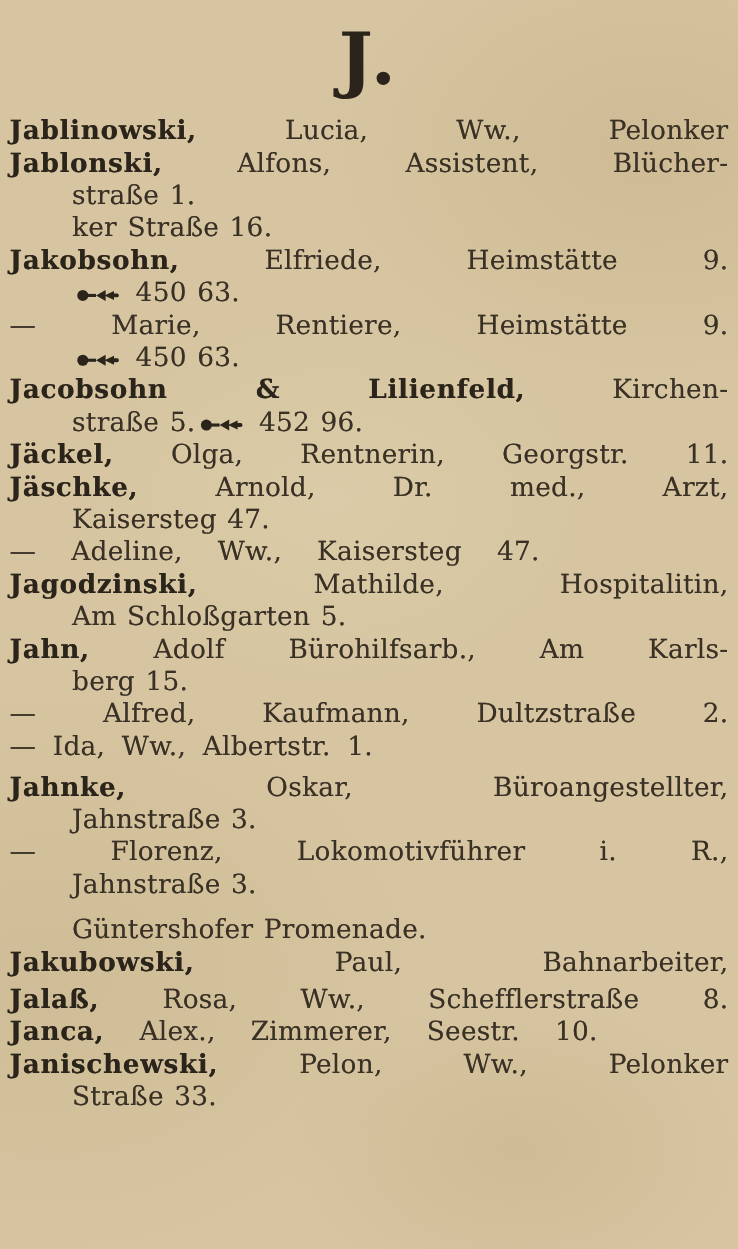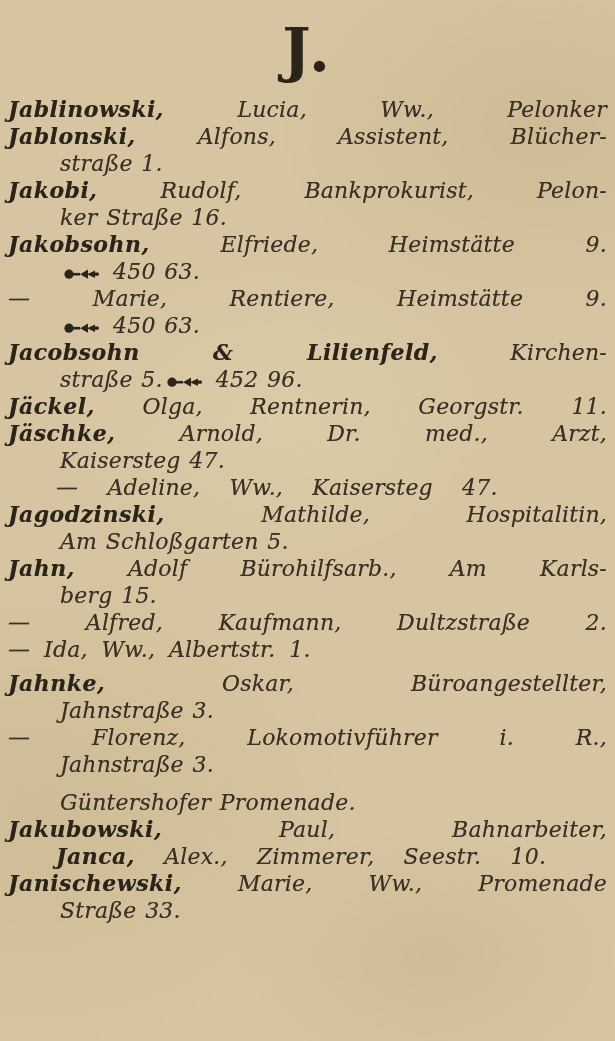--- a/index.html
+++ b/index.html
@@ -40,25 +40,24 @@
   .entry.gap-sm { margin-top: 7px; }
   .entry.gap-md { margin-top: 11px; }
   .line {
     display: block;
     font-size: 22px;
     line-height: 27px;
     letter-spacing: 0.2px;
     word-spacing: 1.5px;
     white-space: normal;
     text-shadow: 0 0 0.5px rgba(58,49,38,0.55);
-    font-style: italic;
   }
   .line.indent { padding-left: 52px; }
   .line.justify { text-align: justify; text-align-last: justify; }
-  .line.spread-lg { word-spacing: 1.0em; margin-left: 48px; }
+  .line.spread-lg { word-spacing: 1.0em; }
   .line.spread-sm { word-spacing: 0.3em; }
   .surname {
     font-weight: 700;
     letter-spacing: 0.5px;
     color: var(--ink-bold);
   }
   .phone-icon {
     display: inline-block;
     margin: 0 13px 0 4px;
     vertical-align: baseline;
@@ -78,21 +77,20 @@
   <div class="letter-heading">J.</div>
   <div class="directory-list">
       <div class="entry">
         <div class="line justify"><span class="surname">Jablinowski,</span><span class="text"> Lucia, Ww., Pelonker</span></div>
       </div>
       <div class="entry">
         <div class="line justify"><span class="surname">Jablonski,</span><span class="text"> Alfons, Assistent, Blücher-</span></div>
         <div class="line indent"><span class="text">straße 1.</span></div>
       </div>
       <div class="entry">
-        <div class="line justify"><span class="surname">Jakobi,</span><span class="text"> Rudolf, Bankprokurist, Pelon-</span></div>
         <div class="line indent"><span class="text">ker Straße 16.</span></div>
       </div>
       <div class="entry">
         <div class="line justify"><span class="surname">Jakobsohn,</span><span class="text"> Elfriede, Heimstätte 9.</span></div>
         <div class="line indent"><span class="phone-icon"><svg viewBox="0 0 36 12" xmlns="http://www.w3.org/2000/svg">
               <circle cx="5" cy="6.2" r="4.6"></circle>
               <rect x="9" y="4.9" width="7" height="2.6"></rect>
               <polygon points="16,6.2 24,1.6 24,10.8"></polygon>
               <polygon points="23,6.2 31,2.4 31,10"></polygon>
               <rect x="30" y="4.6" width="5" height="3.2" rx="1.4"></rect>
@@ -147,21 +145,24 @@
         <div class="line indent"><span class="text">Jahnstraße 3.</span></div>
       </div>
       <div class="entry">
         <div class="line justify"><span class="text">— Florenz, Lokomotivführer i. R.,</span></div>
         <div class="line indent"><span class="text">Jahnstraße 3.</span></div>
       </div>
       <div class="entry gap-md">
         <div class="line indent"><span class="text">Güntershofer Promenade.</span></div>
         <div class="line justify"><span class="surname">Jakubowski,</span><span class="text"> Paul, Bahnarbeiter,</span></div>
       </div>
+      <div class="entry gap-xs">
+        <div class="line justify"><span class="surname">Jalaß,</span><span class="text"> Rosa, Ww., Schefflerstraße 8.</span></div>
+      </div>
       <div class="entry">
         <div class="line spread-lg"><span class="surname">Janca,</span><span class="text"> Alex., Zimmerer, Seestr. 10.</span></div>
       </div>
       <div class="entry">
-        <div class="line justify"><span class="surname">Janischewski,</span><span class="text"> Marie, Ww., Promenade</span></div>
+        <div class="line justify"><span class="surname">Janischewski,</span><span class="text"> Pelon, Ww., Pelonker</span></div>
         <div class="line indent"><span class="text">Straße 33.</span></div>
       </div>
     </div>
 </div>
 
 </body></html>

